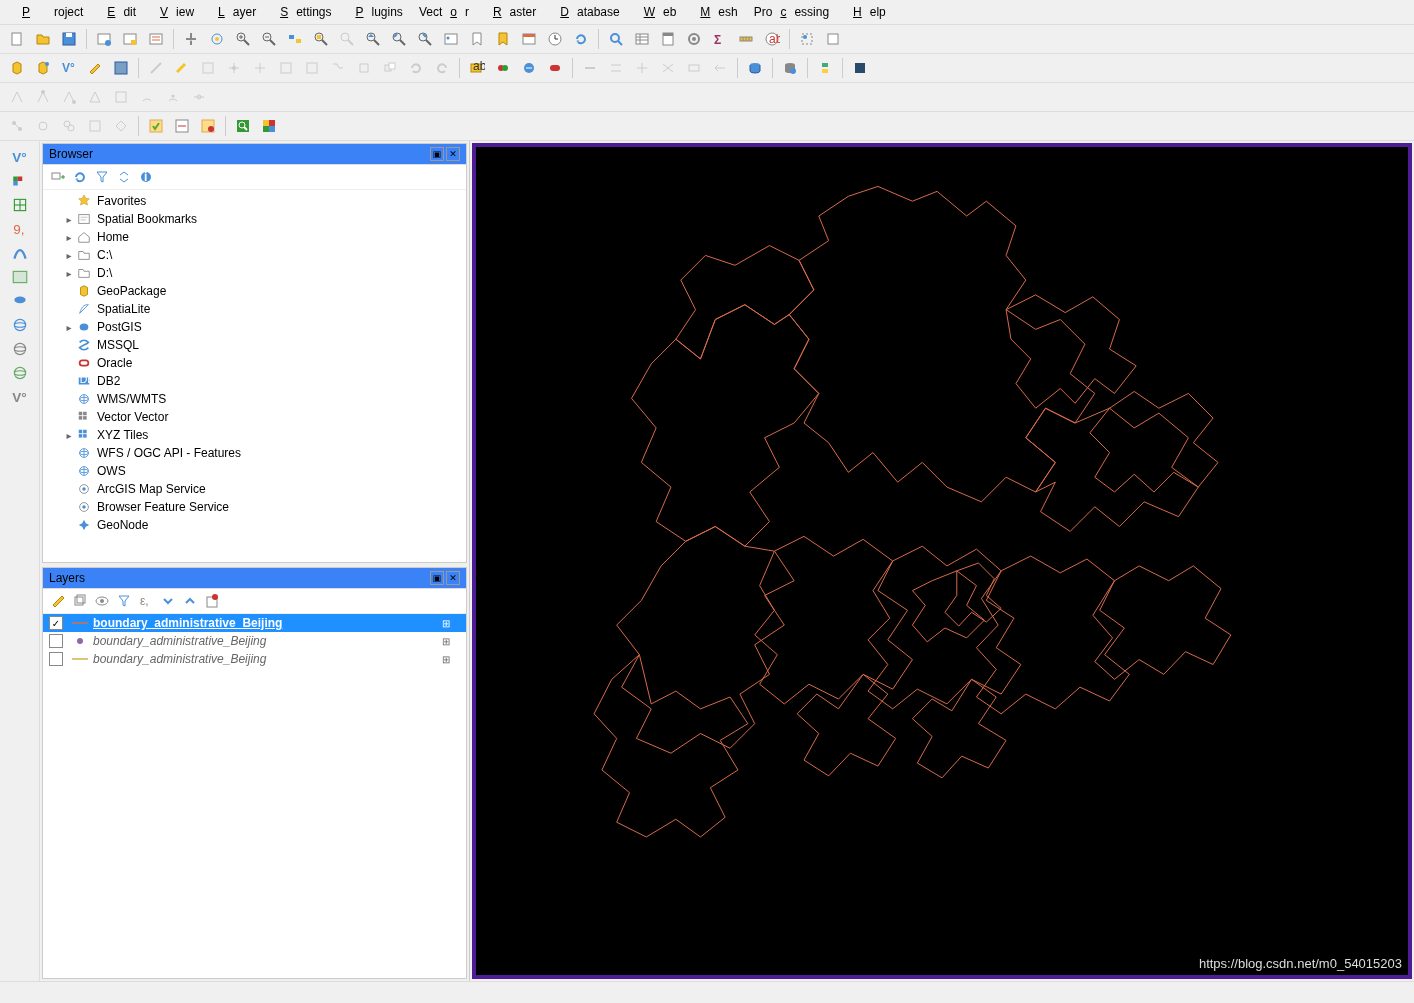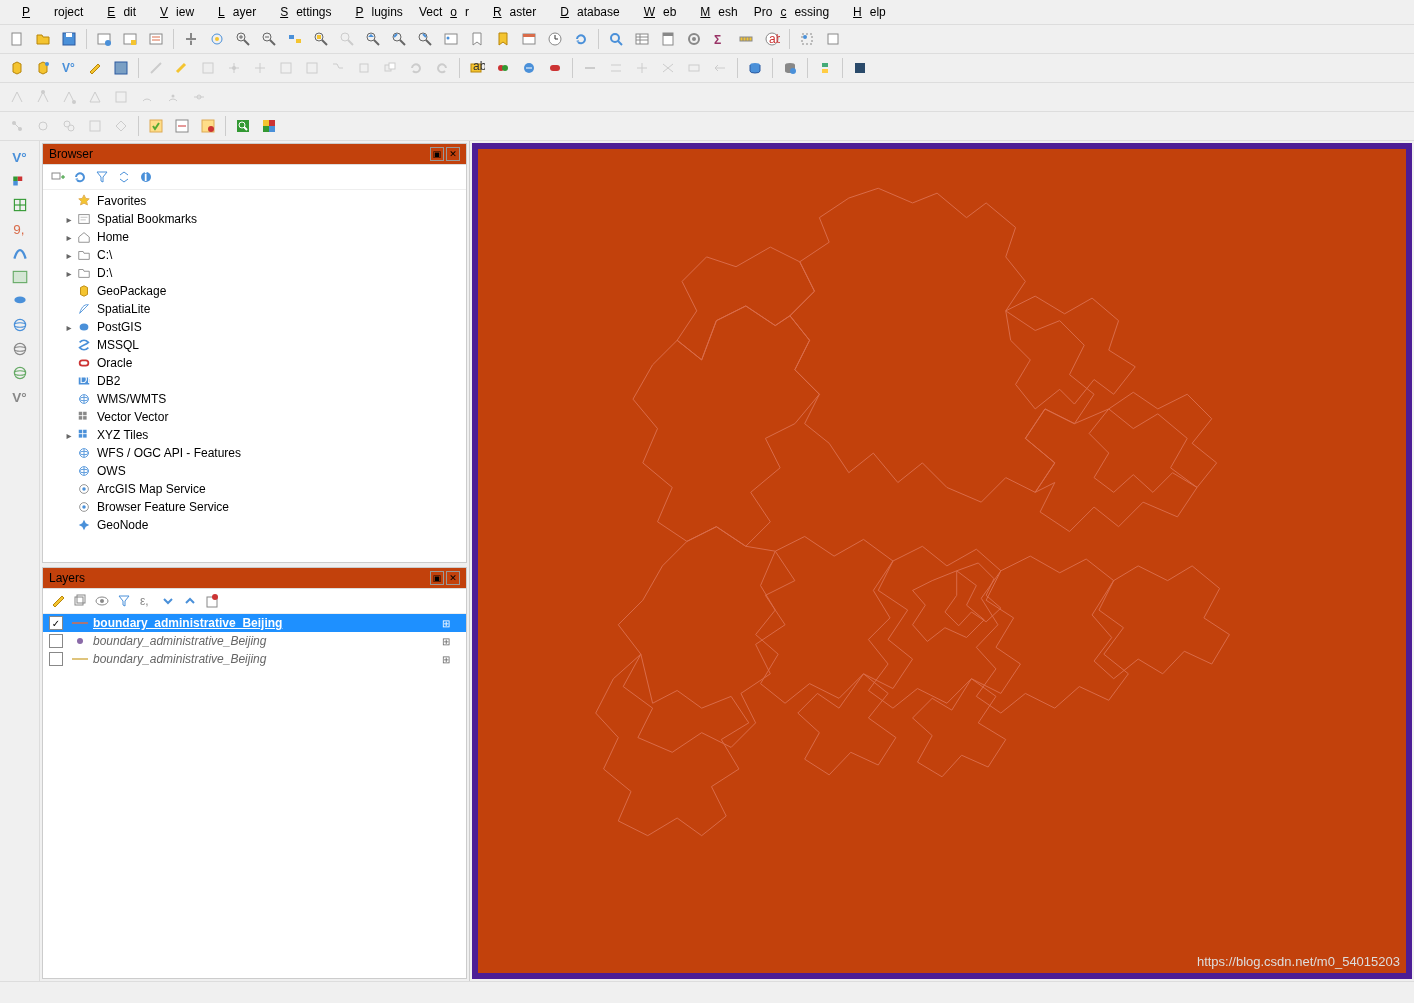--- a/index.html
+++ b/index.html
@@ -18,21 +18,21 @@
 
 
 .main { flex: 1; display: flex; overflow: hidden; }
 .left-tools { width: 40px; background: #f0f0f0; border-right: 1px solid #ddd; padding: 6px 4px; display: flex; flex-direction: column; align-items: center; gap: 4px; }
 .left-tools .lt { width: 24px; height: 20px; display: flex; align-items: center; justify-content: center; cursor: pointer; }
 
 .side-panels { width: 430px; display: flex; flex-direction: column; border-right: 1px solid #ccc; }
 .panel { border: 1px solid #ccc; margin: 2px; background: #fff; display: flex; flex-direction: column; }
 .panel-browser { flex: 0 0 420px; }
 .panel-layers { flex: 1; }
-.panel-title { background: #c2410c; padding: 3px 6px; border-bottom: 1px solid #ddd; display: flex; justify-content: space-between; align-items: center; }
+.panel-title { background: #3b82f6; padding: 3px 6px; border-bottom: 1px solid #ddd; display: flex; justify-content: space-between; align-items: center; }
 .panel-title .btns { display: flex; gap: 2px; }
 .panel-title .pb { width: 14px; height: 14px; border: 1px solid #999; font-size: 9px; display: flex; align-items: center; justify-content: center; cursor: pointer; }
 .panel-toolbar { padding: 3px 6px; display: flex; gap: 4px; border-bottom: 1px solid #eee; }
 .ptbtn { width: 18px; height: 18px; display: flex; align-items: center; justify-content: center; cursor: pointer; }
 
 .tree { flex: 1; overflow: auto; padding: 2px; background: #fff; }
 .tree-item { display: flex; align-items: center; padding: 1px 4px; white-space: nowrap; cursor: pointer; }
 .tree-item .exp { width: 12px; text-align: center; color: #666; font-size: 10px; }
 .tree-item .ico { width: 18px; height: 16px; display: inline-flex; align-items: center; justify-content: center; margin-right: 4px; }
 .tree-item.indent1 { padding-left: 18px; }
@@ -41,21 +41,21 @@
 .layer-row { display: flex; align-items: center; padding: 2px 6px; }
 .layer-row.selected { background: #1e90ff; color: #fff; }
 .layer-row .chk { width: 14px; height: 14px; border: 1px solid #888; background: #fff; margin-right: 4px; display: flex; align-items: center; justify-content: center; font-size: 10px; color: #000; }
 .layer-row .sym { width: 18px; display: flex; justify-content: center; margin: 0 4px; }
 .layer-row .lbl { flex: 1; white-space: nowrap; overflow: hidden; text-overflow: ellipsis; }
 .layer-row.selected .lbl { font-weight: bold; text-decoration: underline; }
 .layer-row .lbl.italic { font-style: italic; color: #666; }
 .layer-row .rind { width: 18px; color: #666; font-size: 10px; }
 .layer-row.selected .rind { color: #fff; }
 
-.canvas { flex: 1; background: #c2410c; border: 6px solid #4c1d95; margin: 2px; position: relative; overflow: hidden; }
+.canvas { flex: 1; background: #000000; border: 4px solid #4c1d95; margin: 2px; position: relative; overflow: hidden; }
 .watermark { position: absolute; bottom: 4px; right: 6px; color: #ddd; font-size: 13px; }
 .map-svg { position: absolute; top: 0; left: 0; width: 100%; height: 100%; }
 
 .statusbar { height: 22px; background: #f0f0f0; border-top: 1px solid #ddd; }
 </style>
 </head>
 <body>
 
 <div class="menubar">
   <span><span class="ul">P</span><span></span>roject</span>

